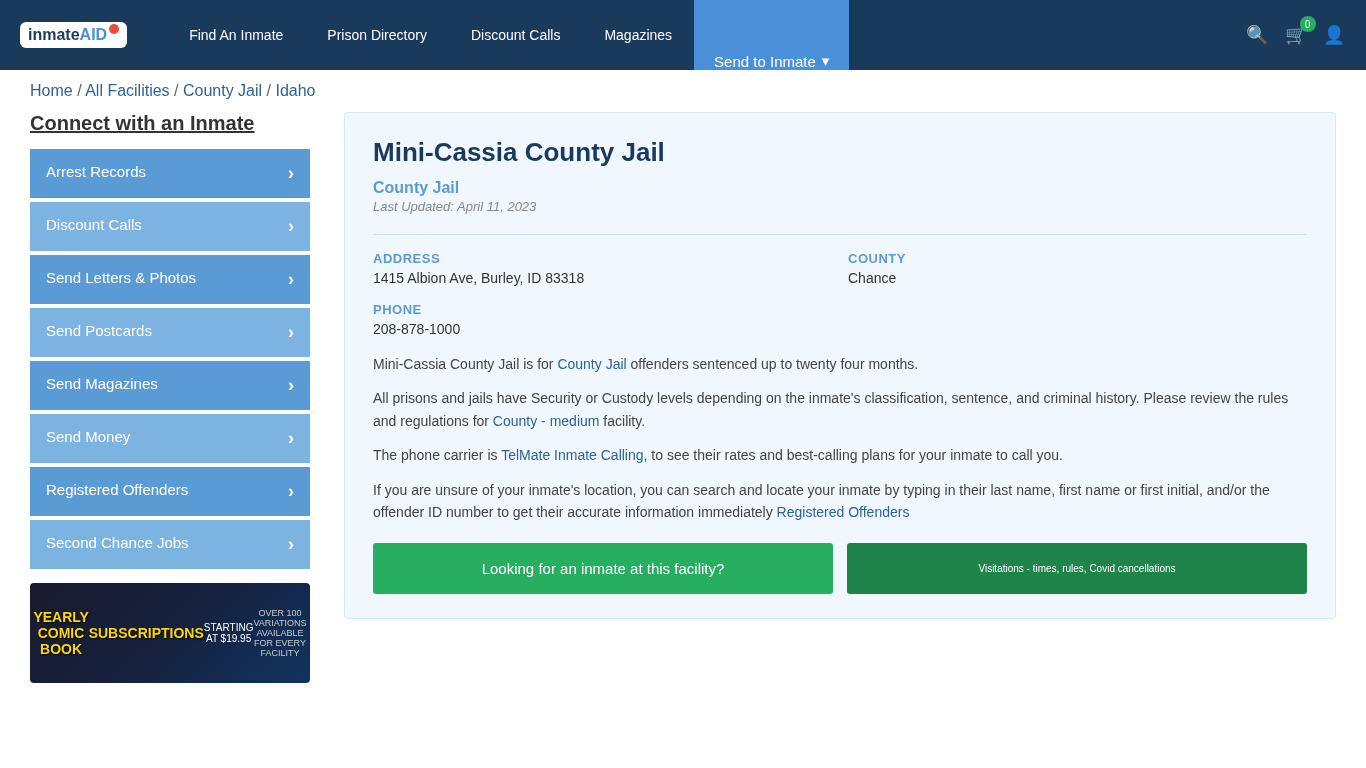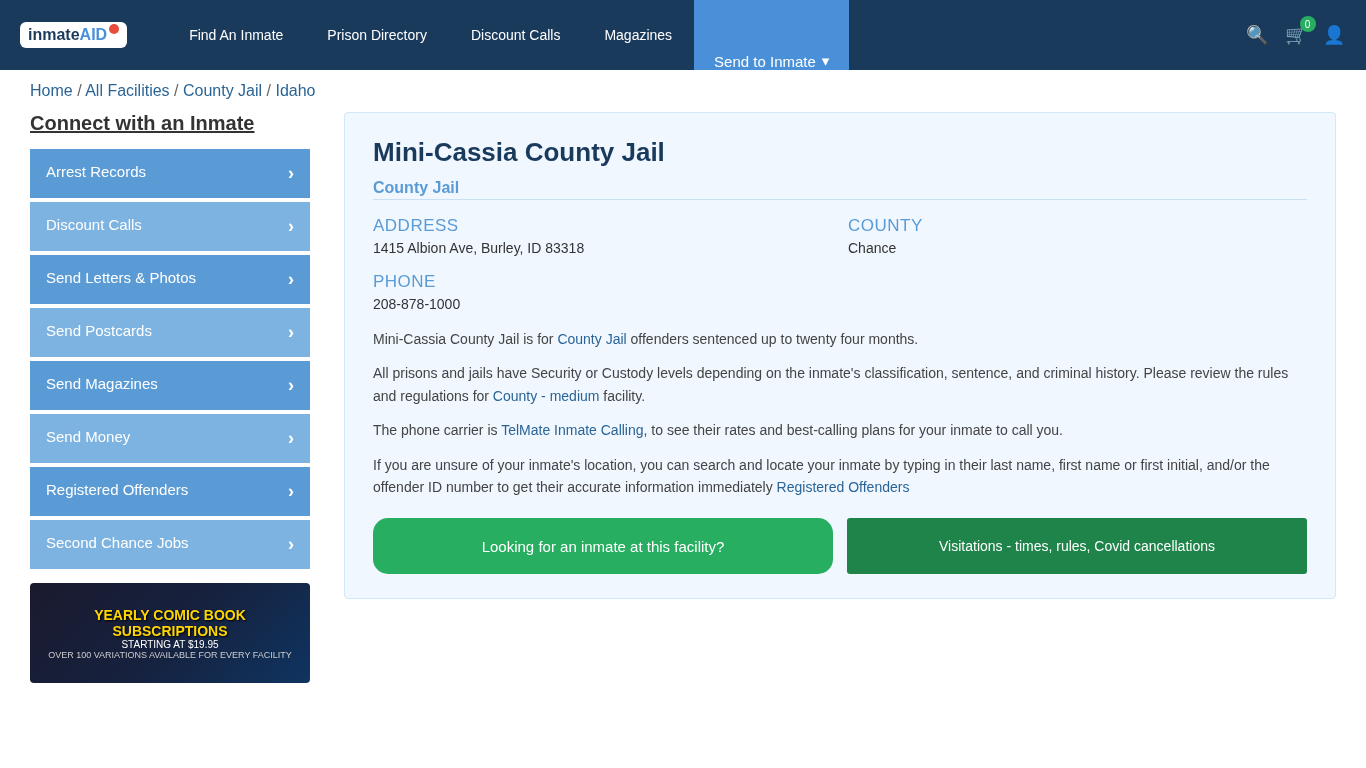--- a/index.html
+++ b/index.html
@@ -140,21 +140,21 @@
       font-size: 18px;
       font-weight: bold;
     }
     .sidebar-ad {
       margin-top: 14px;
       width: 100%;
       height: 100px;
       background: linear-gradient(135deg, #1a1a2e 0%, #16213e 50%, #0f3460 100%);
       border-radius: 4px;
       display: flex;
-      flex-direction: column;
+      flex-direction: row;
       align-items: center;
       justify-content: center;
       padding: 10px;
       position: relative;
       overflow: hidden;
     }
     .ad-title {
       color: #ffd700;
       font-size: 14px;
       font-weight: bold;
@@ -205,22 +205,22 @@
     }
     .facility-info {
       display: grid;
       grid-template-columns: 1fr 1fr;
       gap: 16px;
       border-top: 1px solid #c8e0f4;
       padding-top: 16px;
       margin-bottom: 16px;
     }
     .info-block .label {
-      font-size: 17px;
-      font-weight: normal;
+      font-size: 13px;
+      font-weight: bold;
       color: #5b9bd5;
       letter-spacing: 0.5px;
       margin-bottom: 4px;
     }
     .info-block .value {
       font-size: 14px;
       color: #333;
     }
     .facility-desc {
       font-size: 14px;
@@ -235,29 +235,29 @@
       gap: 14px;
       margin-top: 20px;
     }
     .btn-green {
       background: #27ae60;
       color: #fff;
       border: none;
       padding: 14px 20px;
       font-size: 15px;
       cursor: pointer;
-      border-radius: 15px;
+      border-radius: 3px;
       flex: 1;
     }
     .btn-dark-green {
       background: #1e8449;
       color: #fff;
       border: none;
       padding: 20px 20px;
-      font-size: 14px;
+      font-size: 10px;
       cursor: pointer;
       border-radius: 3px;
       flex: 1;
     }
   </style>
 </head>
 <body>
 
 <nav class="navbar">
   <div class="navbar-logo">
@@ -340,20 +340,21 @@
       <div class="ad-title">SUBSCRIPTIONS</div>
       <div class="ad-price">STARTING AT $19.95</div>
       <div class="ad-desc">OVER 100 VARIATIONS AVAILABLE FOR EVERY FACILITY</div>
     </div>
   </aside>
 
   <div class="content-area">
     <div class="facility-card">
       <div class="facility-name">Mini-Cassia County Jail</div>
       <div class="facility-type">County Jail</div>
+      <div class="facility-updated">Last Updated: April 11, 2023</div>
 
       <div class="facility-info">
         <div class="info-block">
           <div class="label">ADDRESS</div>
           <div class="value">1415 Albion Ave, Burley, ID 83318</div>
         </div>
         <div class="info-block">
           <div class="label">COUNTY</div>
           <div class="value">Chance</div>
         </div>

